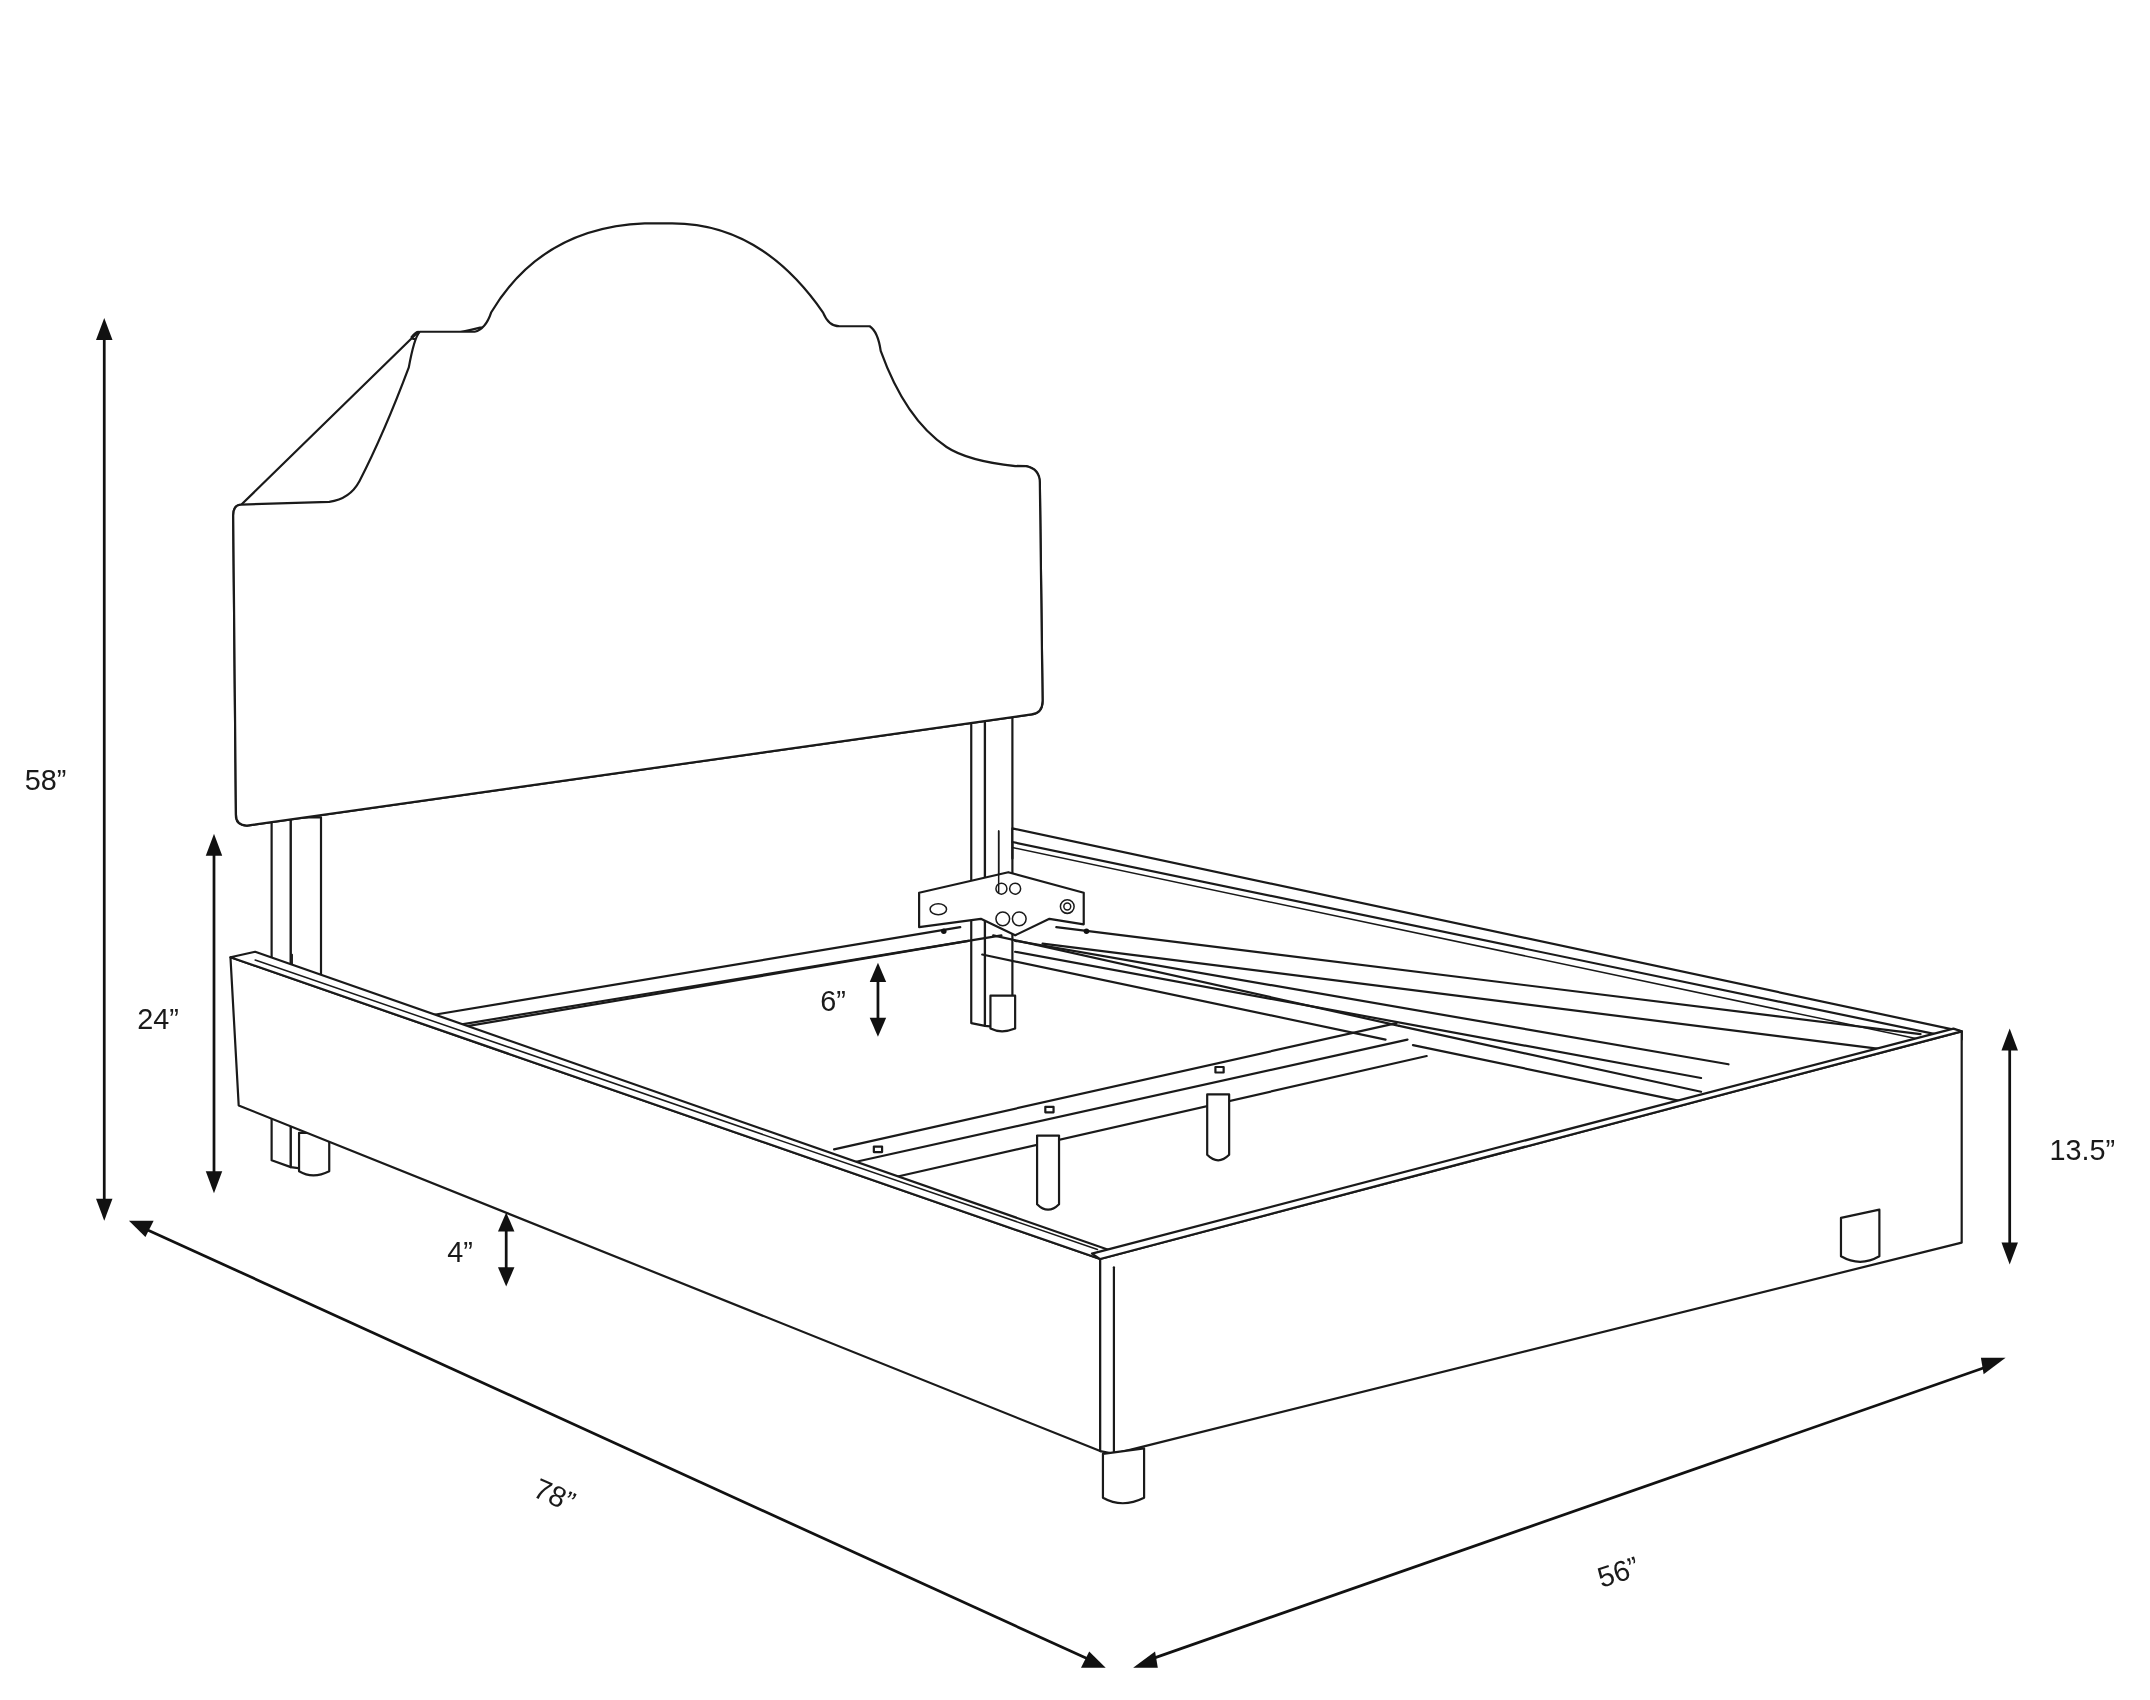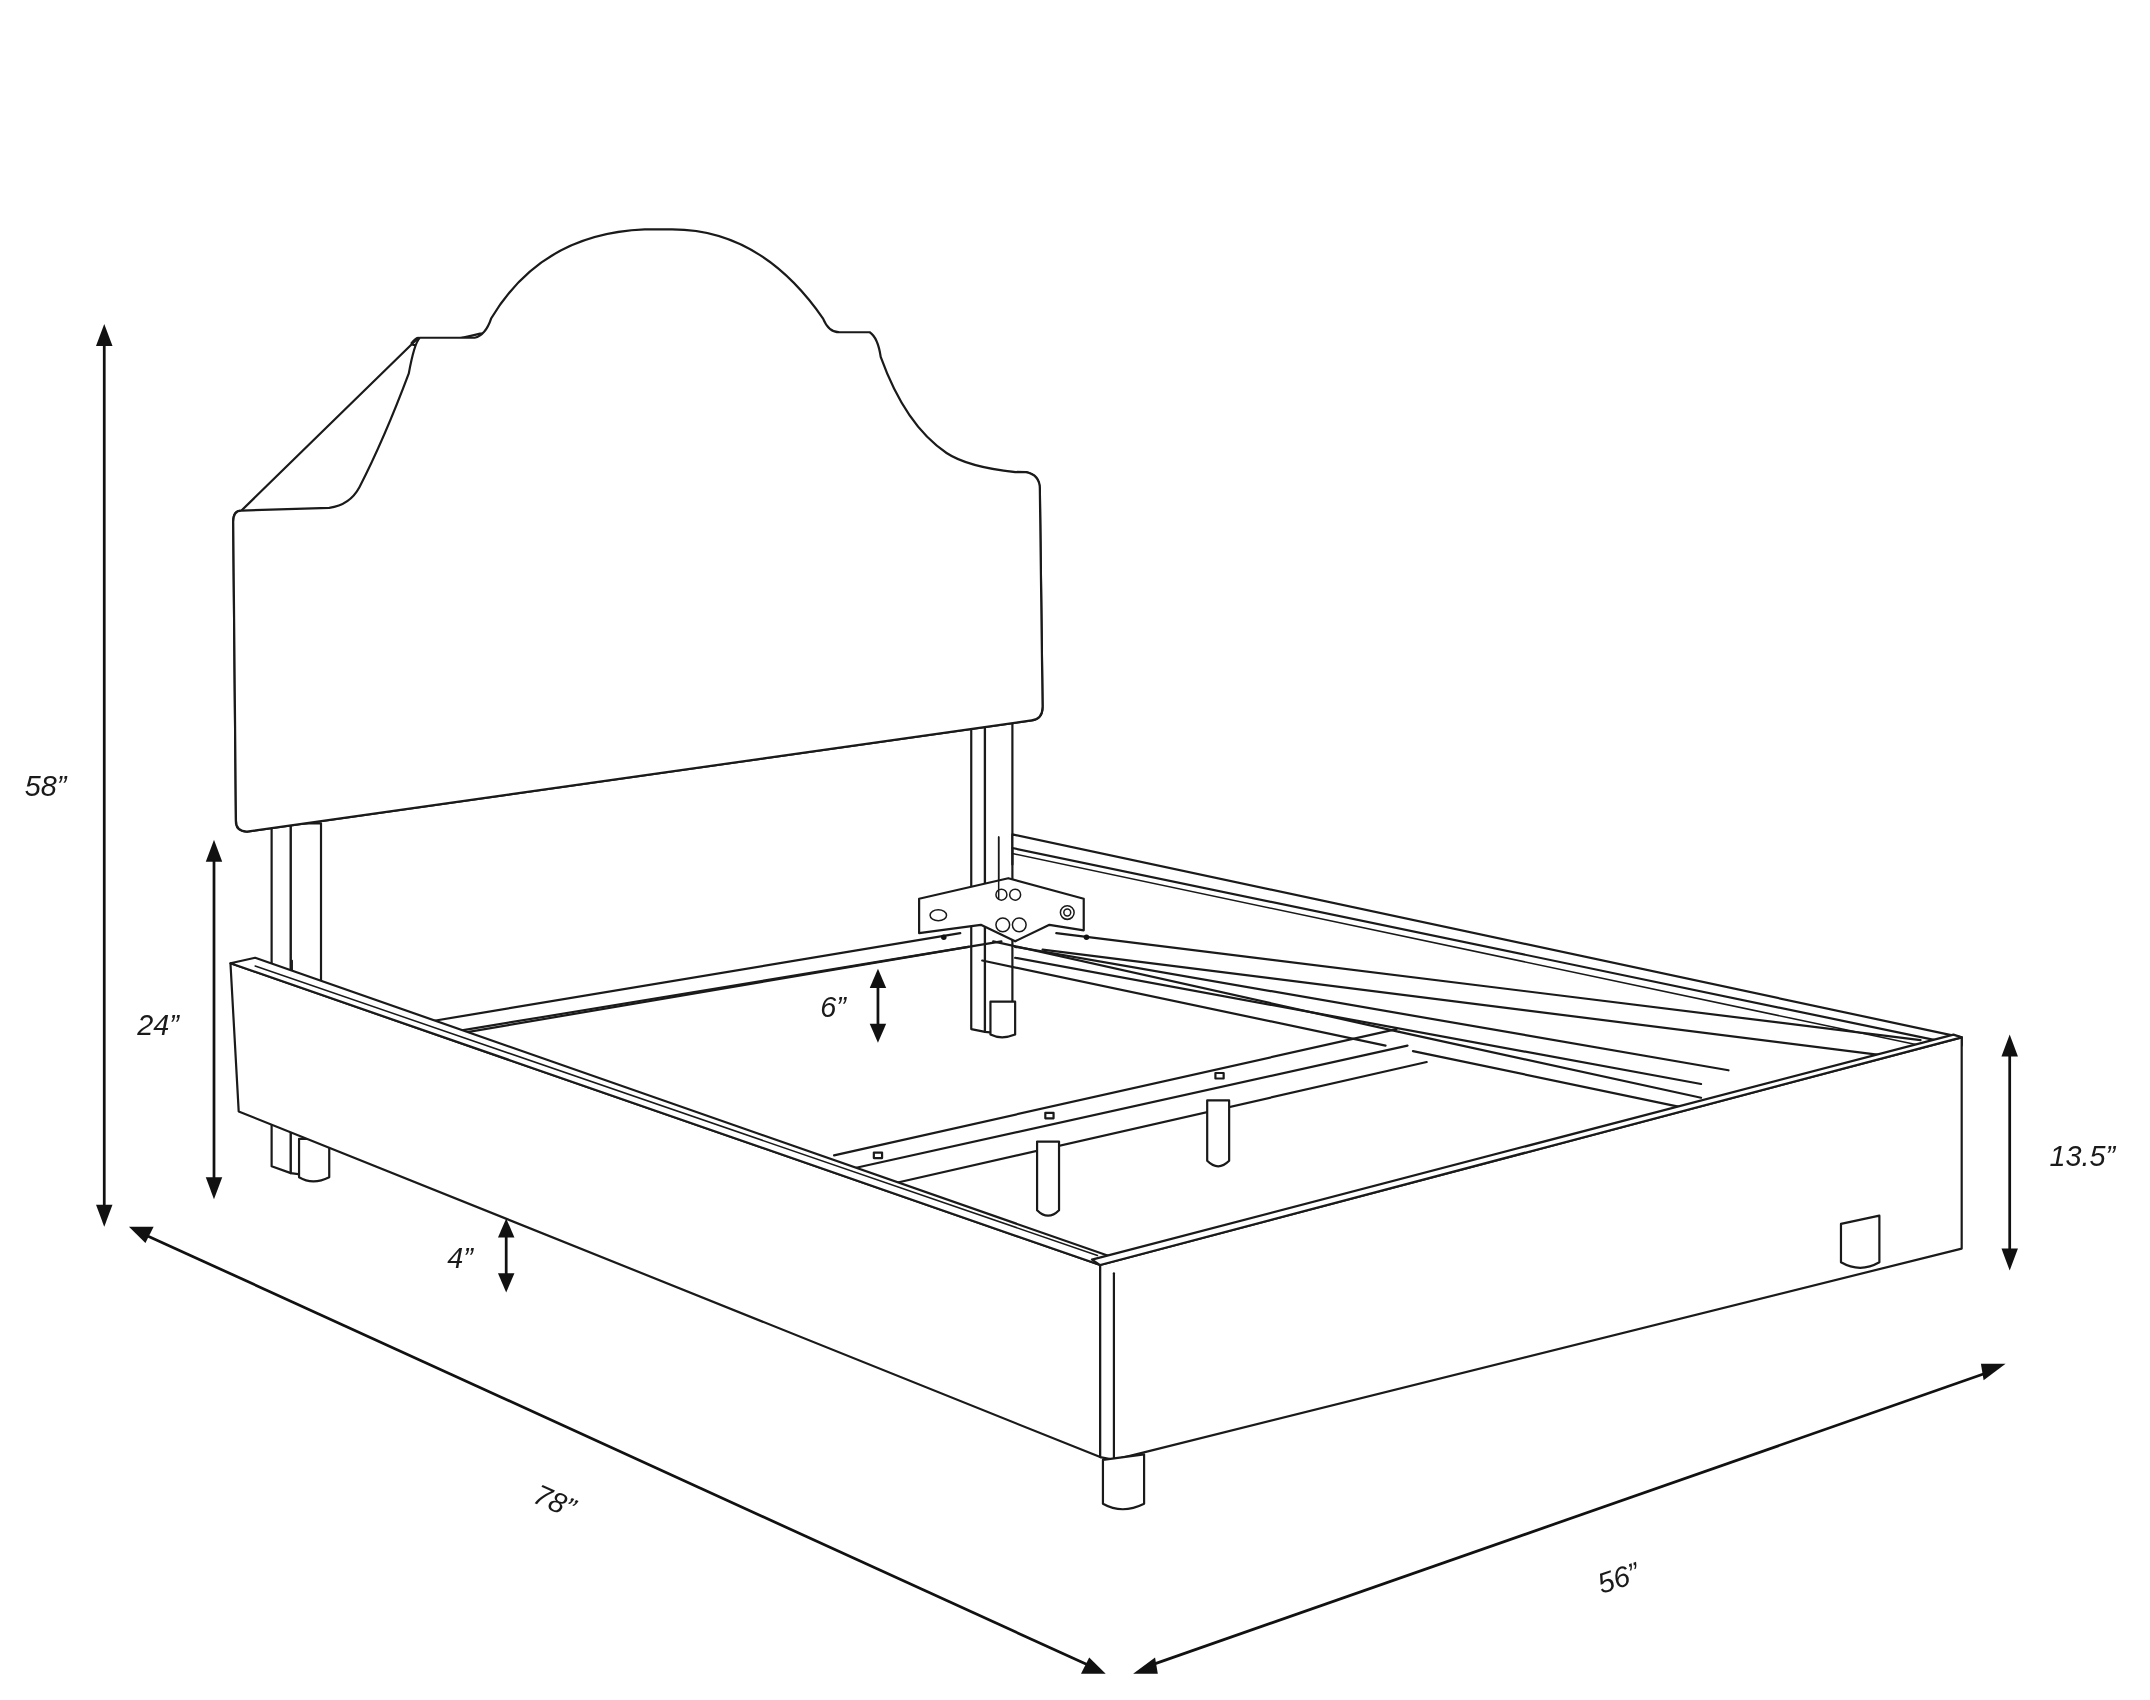--- a/index.html
+++ b/index.html
@@ -1,17 +1,17 @@
 <!DOCTYPE html>
 <html style="font-size:9px"><head>
 <meta charset="utf-8">
 <style>
   html, body { margin: 0; padding: 0; background: #ffffff; }
   body { width: 2151px; height: 1701px; overflow: hidden; }
-  #canvas { position: absolute; left: 0; top: 14px; width: 2151px; height: 1659px; font-style: italic; }
+  #canvas { position: absolute; left: 0; top: 8px; width: 2151px; height: 1659px; }
   svg { display: block; }
   .ln { fill: none; stroke: #1a1a1a; stroke-width: 1.6; stroke-linejoin: round; stroke-linecap: round; }
   .thin { fill: none; stroke: #1a1a1a; stroke-width: 1.1; stroke-linecap: round; }
   .fillw { fill: #ffffff; stroke: #1a1a1a; stroke-width: 1.6; stroke-linejoin: round; }
   .dim { fill: none; stroke: #111111; stroke-width: 2; }
   .arrow { fill: #111111; }
   .lbl { font-family: "Liberation Sans", "DejaVu Sans", sans-serif; font-size: 21px; fill: #1a1a1a; }
 </style>
 </head>
 <body>

